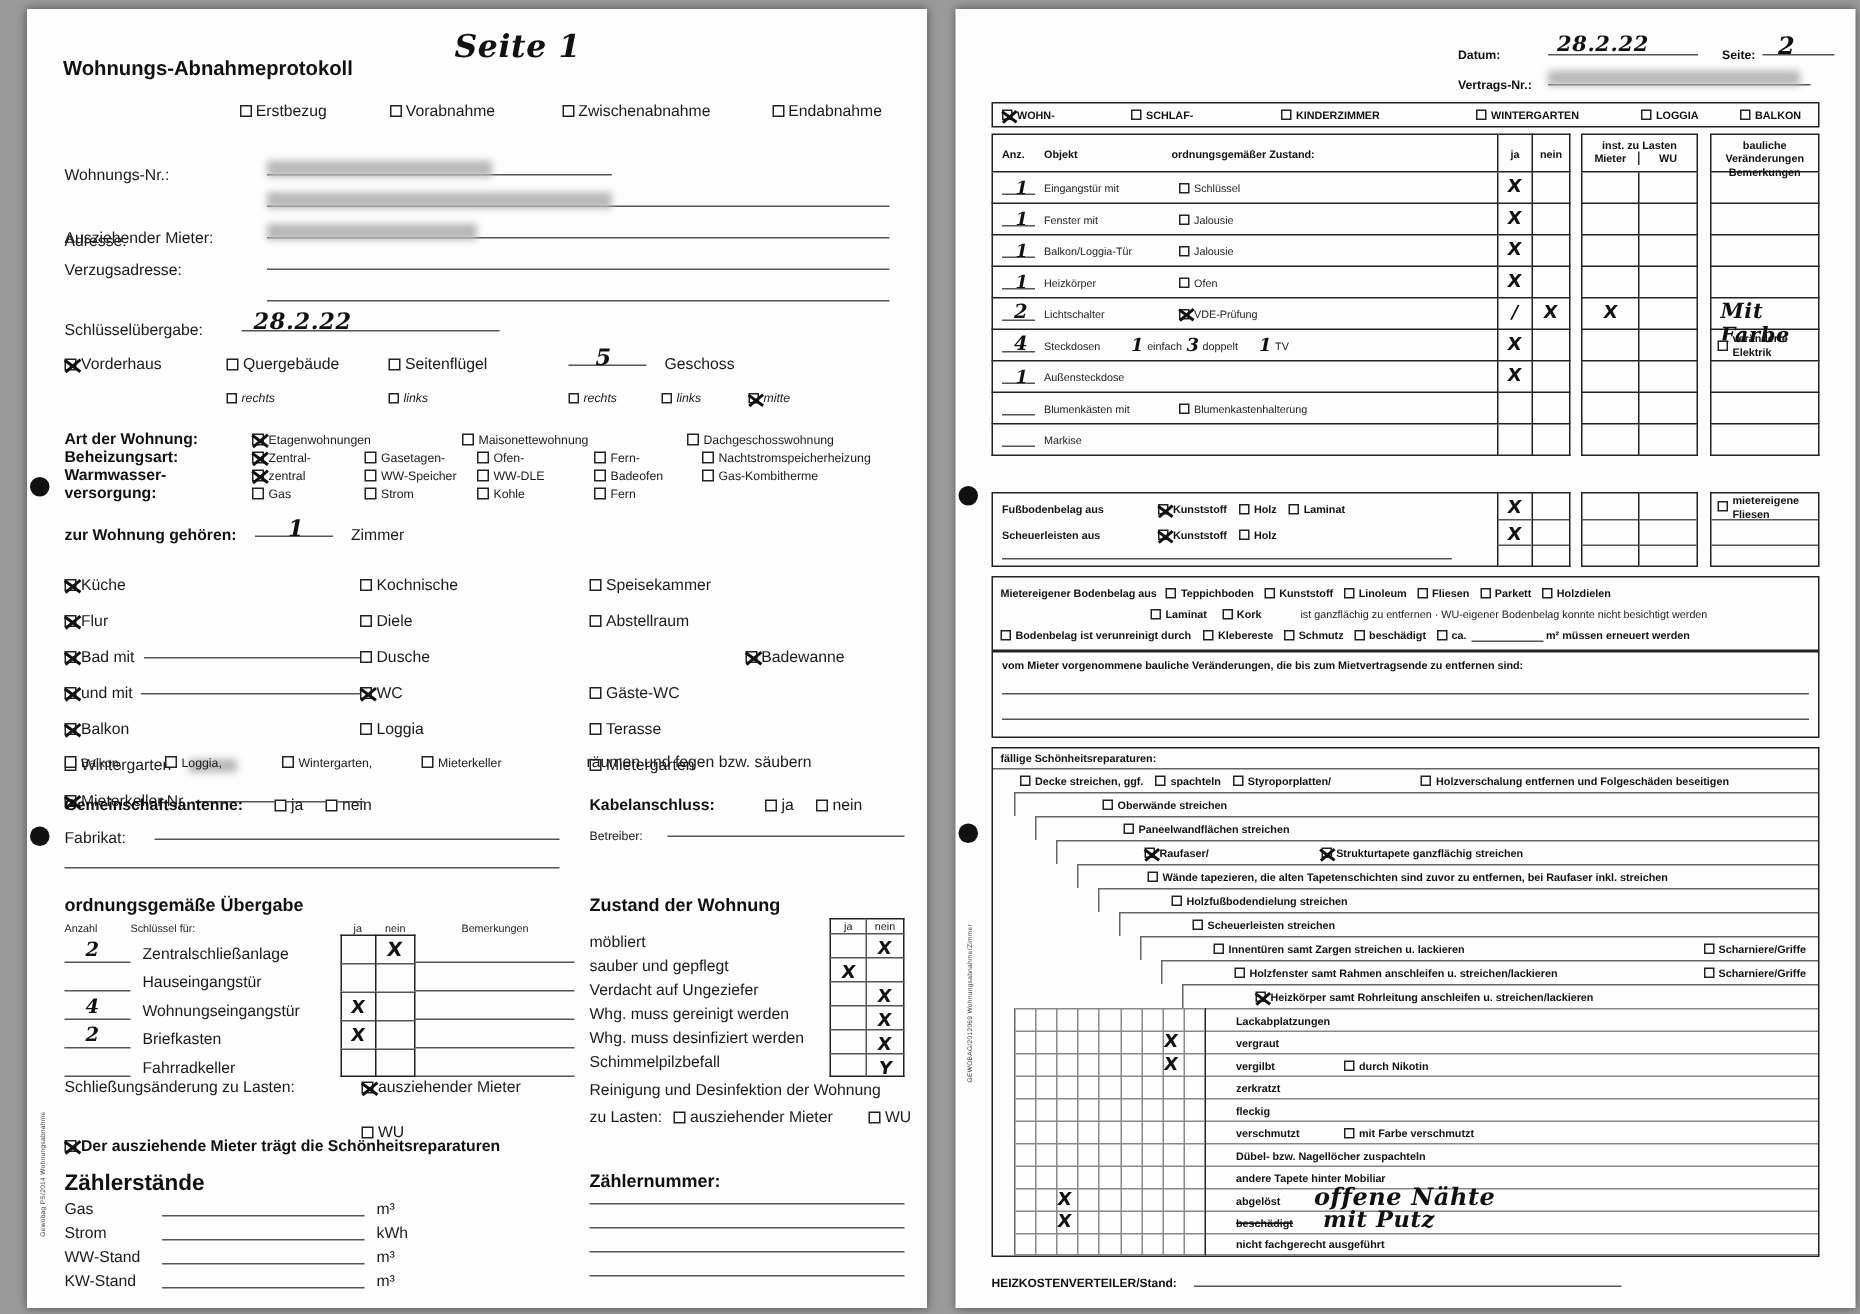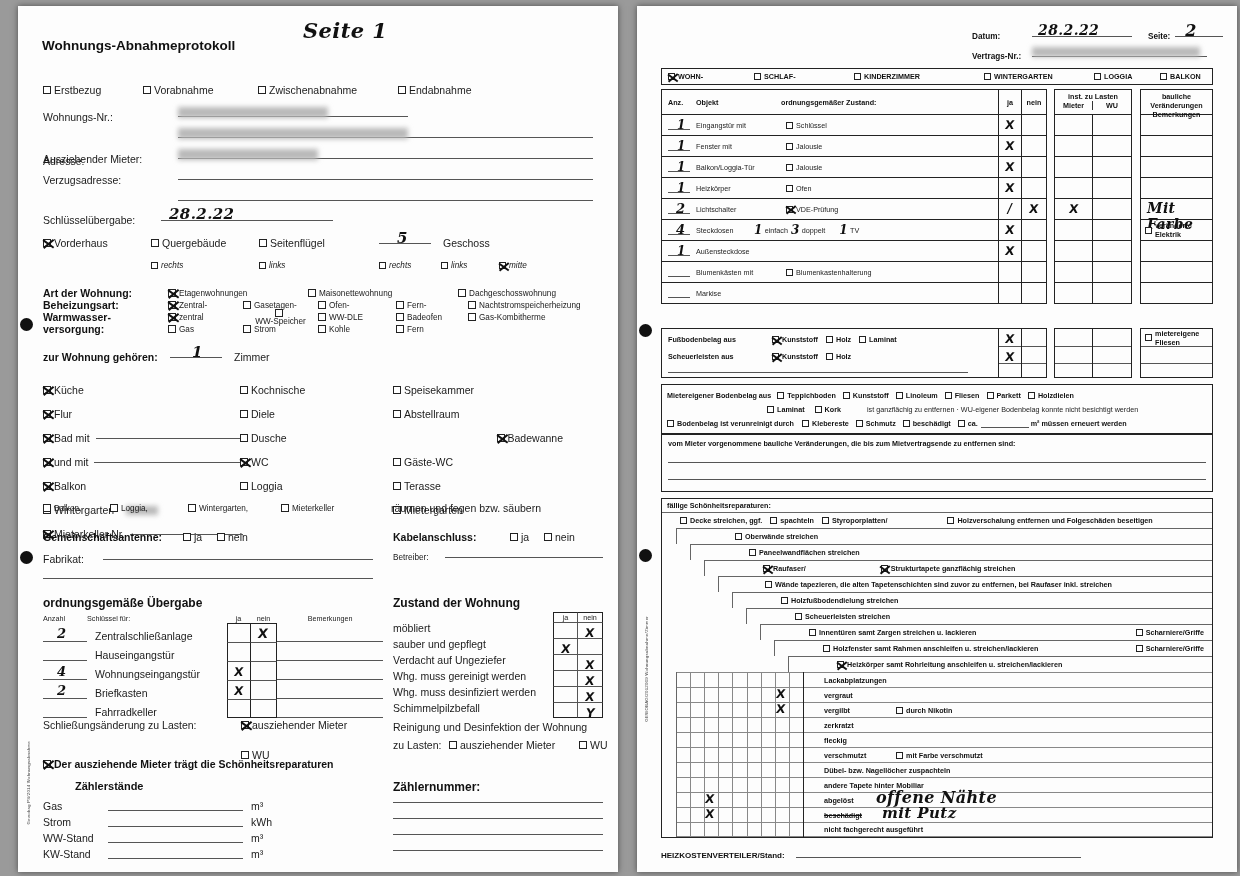--- a/index.html
+++ b/index.html
@@ -63,21 +63,21 @@
 <div class="page" id="page-left">
 
   <div class="vtext" style="left:8px; top:735px;">Gewobag PS/2014 Wohnungsabnahme</div>
 
   <div class="dot" style="left:2px; top:312px;"></div>
   <div class="dot" style="left:2px; top:545px;"></div>
 
   <div class="ttl" style="position:absolute;left:24px;top:32px;">Wohnungs-Abnahmeprotokoll</div>
   <div class="hw" style="position:absolute;left:285px;top:12px;font-size:21px;">Seite  1</div>
 
-  <div style="position:absolute;left:25px;top:78px;width:545px;display:flex;">
+  <div style="position:absolute;left:25px;top:62px;width:545px;display:flex;justify-content:flex-end;">
     <div class="row" style="width:100px;">
       <span class="cb"></span>
         <span class="lbl">Erstbezug</span>
     </div>
     <div class="row" style="width:115px;">
       <span class="cb"></span>
         <span class="lbl">Vorabnahme</span>
     </div>
     <div class="row" style="width:140px;">
       <span class="cb"></span>
@@ -211,21 +211,21 @@
           <span class="cb"></span>
           <span class="tiny">Nachtstromspeicherheizung</span>
         </span>
     </div>
     <div class="row" style="height:12px;">
       <span class="lbl-b" style="width:125px;">Warmwasser-</span>
       <span class="row" style="width:75px;">
           <span class="cb x"></span>
           <span class="tiny">zentral</span>
         </span>
-      <span class="row" style="width:75px;flex-direction:column;">
+      <span class="row" style="width:75px;">
           <span class="cb"></span>
           <span class="tiny">WW-Speicher</span>
         </span>
       <span class="row" style="width:78px;">
           <span class="cb"></span>
           <span class="tiny">WW-DLE</span>
         </span>
       <span class="row" style="width:72px;">
           <span class="cb"></span>
           <span class="tiny">Badeofen</span>
@@ -537,21 +537,21 @@
         <span class="cb"></span>
         <span class="lbl">WU</span>
       </span>
   </div>
 
   <div class="row" style="position:absolute;left:25px;top:752px;">
     <span class="cb x"></span>
     <span class="lbl-b">Der ausziehende Mieter trägt die Schönheitsreparaturen</span>
   </div>
 
-  <div class="lbl-b" style="position:absolute;left:25px;top:774px;font-size:11px;margin-left:32px;">Zählerstände</div>
+  <div class="lbl-b" style="position:absolute;left:25px;top:774px;font-size:15px;">Zählerstände</div>
   <div style="position:absolute;left:25px;top:792px;width:260px;">
     <div class="row" style="height:16px;">
         <span class="lbl" style="width:65px;">Gas</span>
         <span class="ln" style="width:135px;align-self:flex-end;margin-bottom:3px;"></span>
         <span class="lbl" style="margin-left:8px;">m³</span>
       </div>
     <div class="row" style="height:16px;">
         <span class="lbl" style="width:65px;">Strom</span>
         <span class="ln" style="width:135px;align-self:flex-end;margin-bottom:3px;"></span>
         <span class="lbl" style="margin-left:8px;">kWh</span>

